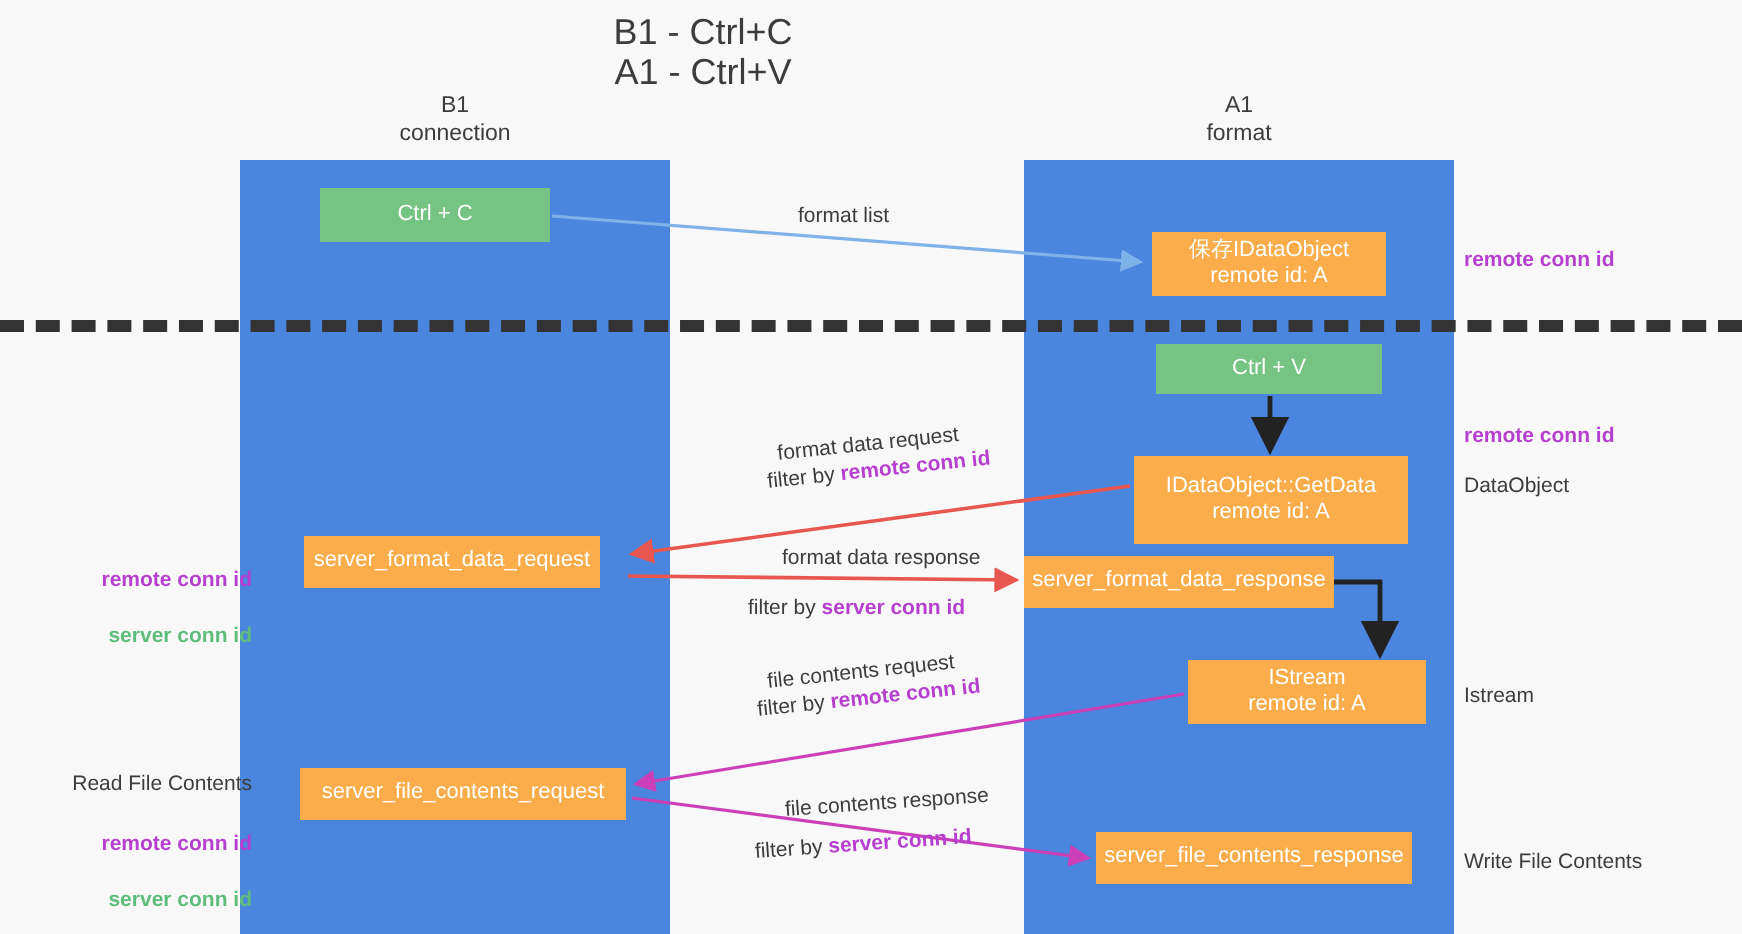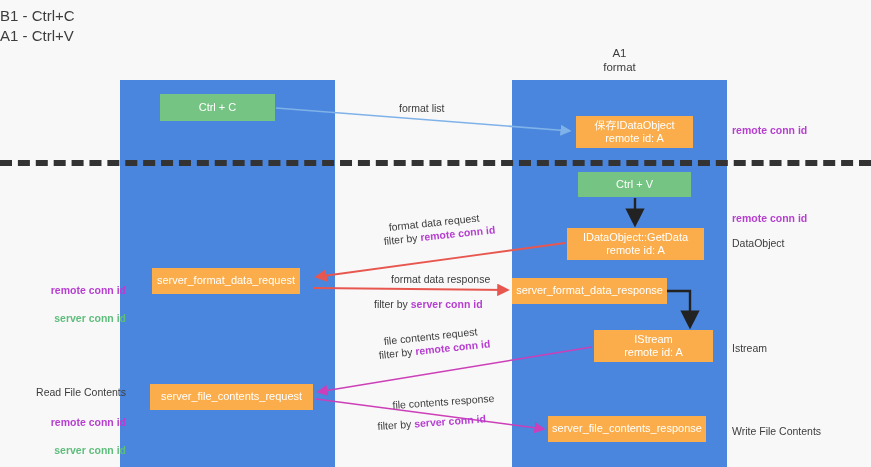--- a/index.html
+++ b/index.html
@@ -12,21 +12,21 @@
   #stage{position:relative;width:871px;height:467px;}
 
   
   .lane{position:absolute;background:#4a86dd;}
   #lane-b1{left:120px;top:80px;width:215px;height:387px;}
   #lane-a1{left:512px;top:80px;width:215px;height:387px;}
 
   
   #diagram-title{
     position:absolute;left:0;top:6px;width:703px;
-    font-size:15px;color:#3c3c3c;line-height:20px;
+    text-align:center;font-size:18px;color:#3c3c3c;line-height:20px;
     white-space:pre-line;
   }
   .lane-header{
     position:absolute;text-align:center;font-size:11.5px;color:#3c3c3c;
     line-height:14px;white-space:pre-line;width:215px;
   }
   #header-b1{left:120px;top:46px;}
   #header-a1{left:512px;top:46px;}
 
   
@@ -41,21 +41,21 @@
     display:flex;flex-direction:column;align-items:center;justify-content:center;
     color:#ffffff;font-size:11px;line-height:13.5px;text-align:center;
     white-space:pre-line;padding:2px 4px;
   }
   .node.green{background:#76c483;}
   .node.orange{background:#fbad4b;}
 
   #node-ctrl-c{left:160px;top:94px;width:115px;height:27px;}
   #node-idataobject-store{left:576px;top:116px;width:117px;height:32px;}
   #node-ctrl-v{left:578px;top:172px;width:113px;height:25px;}
-  #node-getdata{left:567px;top:228px;width:137px;height:32px;}
+  #node-getdata{left:567px;top:228px;width:137px;height:44px;}
   #node-fmt-req{left:152px;top:268px;width:148px;height:26px;}
   #node-fmt-resp{left:512px;top:278px;width:155px;height:26px;}
   #node-istream{left:594px;top:330px;width:119px;height:32px;}
   #node-file-req{left:150px;top:384px;width:163px;height:26px;}
   #node-file-resp{left:548px;top:416px;width:158px;height:26px;}
 
   
   .side-label{position:absolute;font-size:10.5px;line-height:14px;white-space:pre-line;}
   .side-label.right{left:732px;text-align:left;}
   .side-label.left{right:745px;text-align:right;}
@@ -96,20 +96,22 @@
 </head>
 <body>
 
 <div id="stage">
 
   <div class="lane" id="lane-b1"></div>
   <div class="lane" id="lane-a1"></div>
 
   <div id="diagram-title">B1 - Ctrl+C
 A1 - Ctrl+V</div>
+  <div class="lane-header" id="header-b1">B1
+connection</div>
   <div class="lane-header" id="header-a1">A1
 format</div>
 
   <div id="divider"></div>
 
   <svg id="edges" viewBox="0 0 871 467">
     <defs>
       <marker id="ah-blue" markerWidth="7" markerHeight="7" refX="6" refY="3.5" orient="auto">
         <path d="M0,0 L7,3.5 L0,7 z" fill="#7fb2e8"></path>
       </marker>

